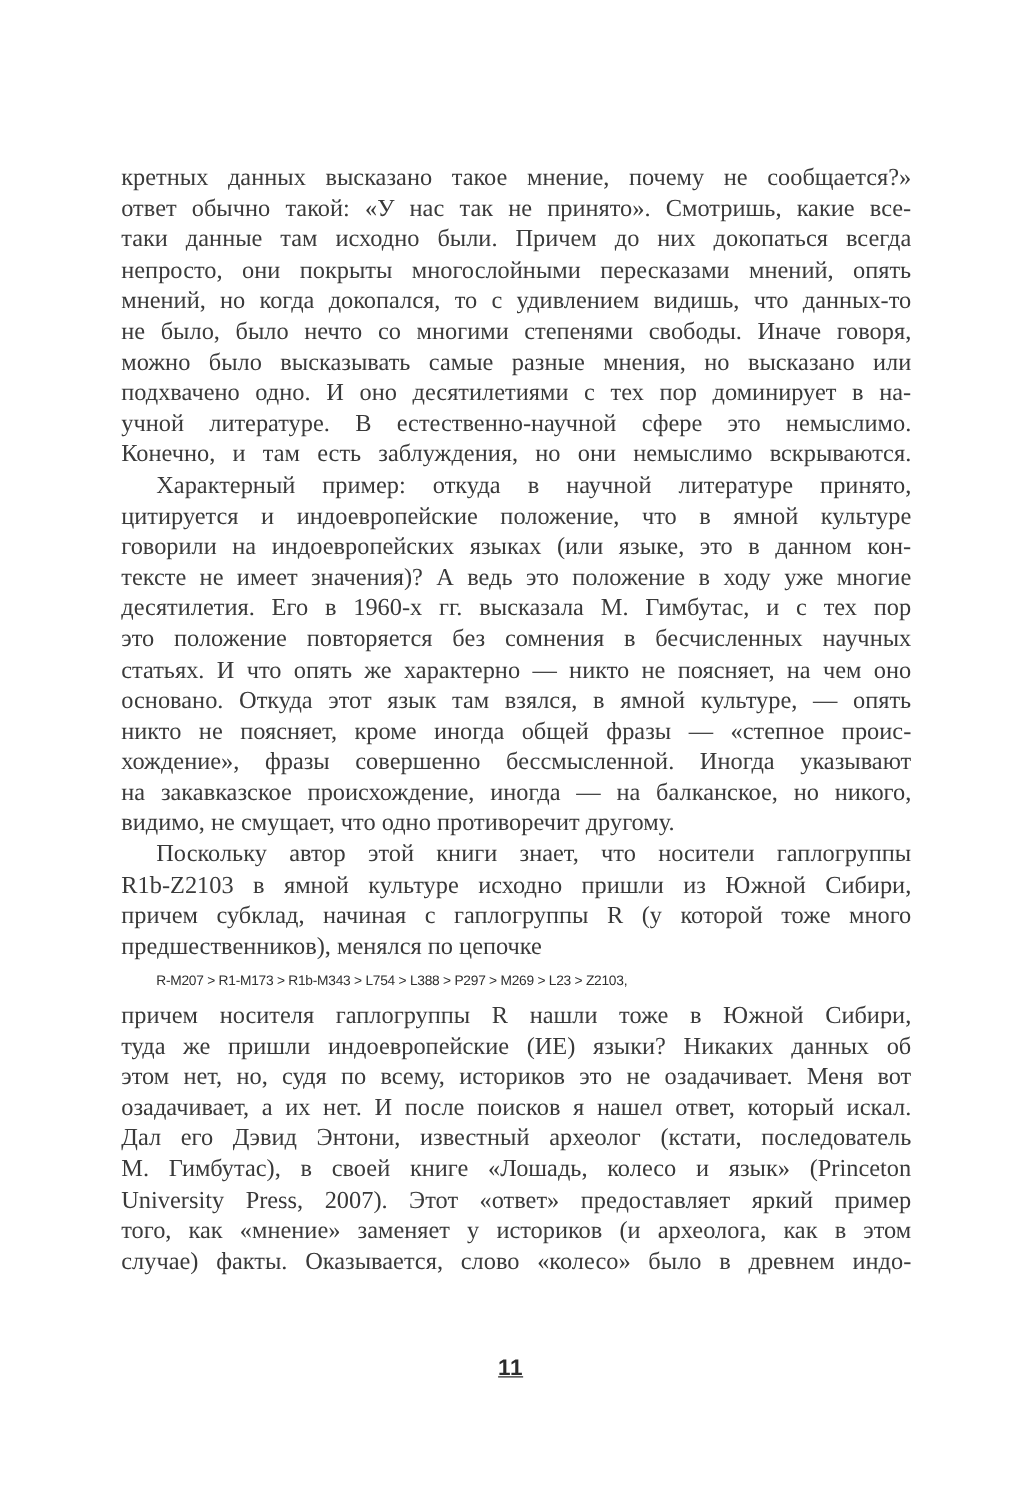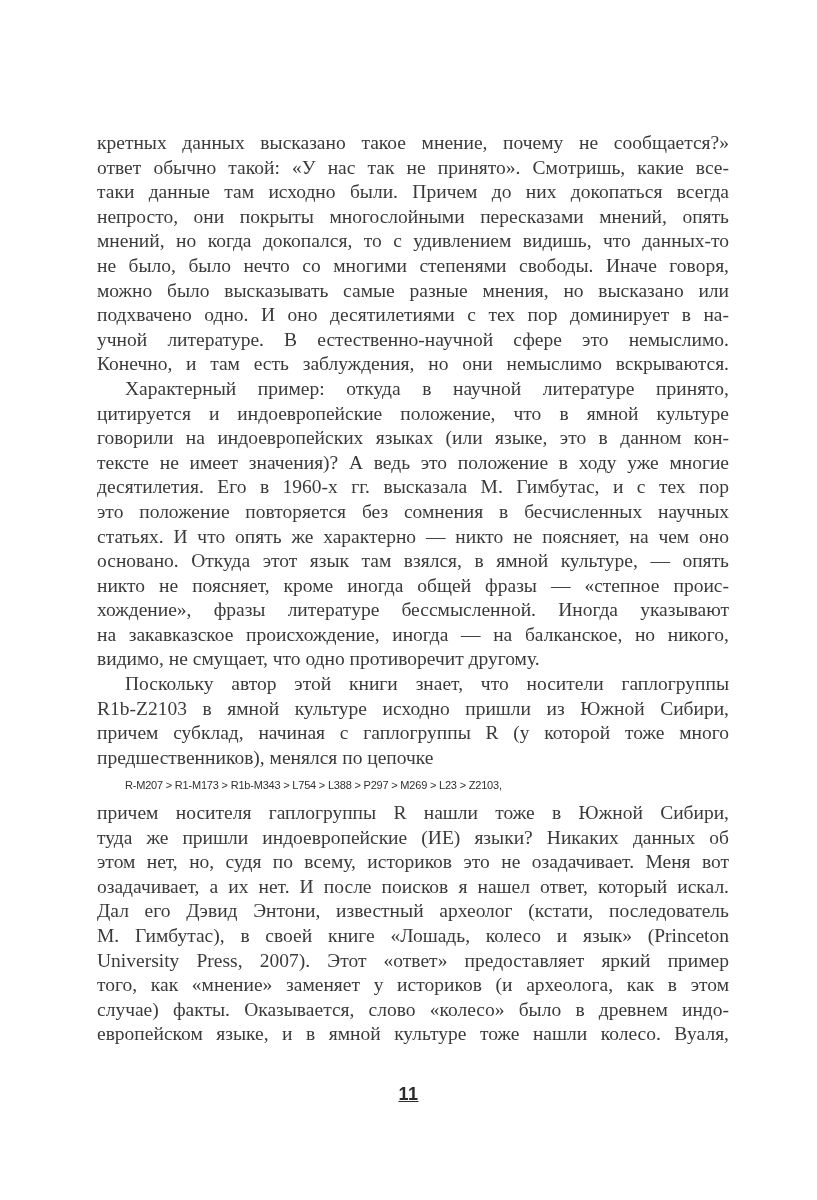--- a/index.html
+++ b/index.html
@@ -83,21 +83,21 @@
       <div class="para">
         <div class="line j indent">Характерный пример: откуда в научной литературе принято,</div>
         <div class="line j">цитируется и индоевропейские положение, что в ямной культуре</div>
         <div class="line j">говорили на индоевропейских языках (или языке, это в данном кон-</div>
         <div class="line j">тексте не имеет значения)? А ведь это положение в ходу уже многие</div>
         <div class="line j">десятилетия. Его в 1960-х гг. высказала М. Гимбутас, и с тех пор</div>
         <div class="line j">это положение повторяется без сомнения в бесчисленных научных</div>
         <div class="line j">статьях. И что опять же характерно — никто не поясняет, на чем оно</div>
         <div class="line j">основано. Откуда этот язык там взялся, в ямной культуре, — опять</div>
         <div class="line j">никто не поясняет, кроме иногда общей фразы — «степное проис-</div>
-        <div class="line j">хождение», фразы литературе бессмысленной. Иногда указывают</div>
+        <div class="line j">хождение», фразы совершенно бессмысленной. Иногда указывают</div>
         <div class="line j">на закавказское происхождение, иногда — на балканское, но никого,</div>
         <div class="line">видимо, не смущает, что одно противоречит другому.</div>
       </div>
       <div class="para">
         <div class="line j indent">Поскольку автор этой книги знает, что носители гаплогруппы</div>
         <div class="line j">R1b-Z2103 в ямной культуре исходно пришли из Южной Сибири,</div>
         <div class="line j">причем субклад, начиная с гаплогруппы R (у которой тоже много</div>
         <div class="line">предшественников), менялся по цепочке</div>
       </div>
       <div class="para formula">
@@ -106,17 +106,16 @@
       <div class="para">
         <div class="line j">причем носителя гаплогруппы R нашли тоже в Южной Сибири,</div>
         <div class="line j">туда же пришли индоевропейские (ИЕ) языки? Никаких данных об</div>
         <div class="line j">этом нет, но, судя по всему, историков это не озадачивает. Меня вот</div>
         <div class="line j">озадачивает, а их нет. И после поисков я нашел ответ, который искал.</div>
         <div class="line j">Дал его Дэвид Энтони, известный археолог (кстати, последователь</div>
         <div class="line j">М. Гимбутас), в своей книге «Лошадь, колесо и язык» (Princeton</div>
         <div class="line j">University Press, 2007). Этот «ответ» предоставляет яркий пример</div>
         <div class="line j">того, как «мнение» заменяет у историков (и археолога, как в этом</div>
         <div class="line j">случае) факты. Оказывается, слово «колесо» было в древнем индо-</div>
-        <div class="line j">европейском языке, и в ямной культуре тоже нашли колесо. Вуаля,</div>
       </div>
     </div>
   <div class="page-number" style="color: rgb(43, 43, 43);">11</div>
 </div>
 
 </body></html>

